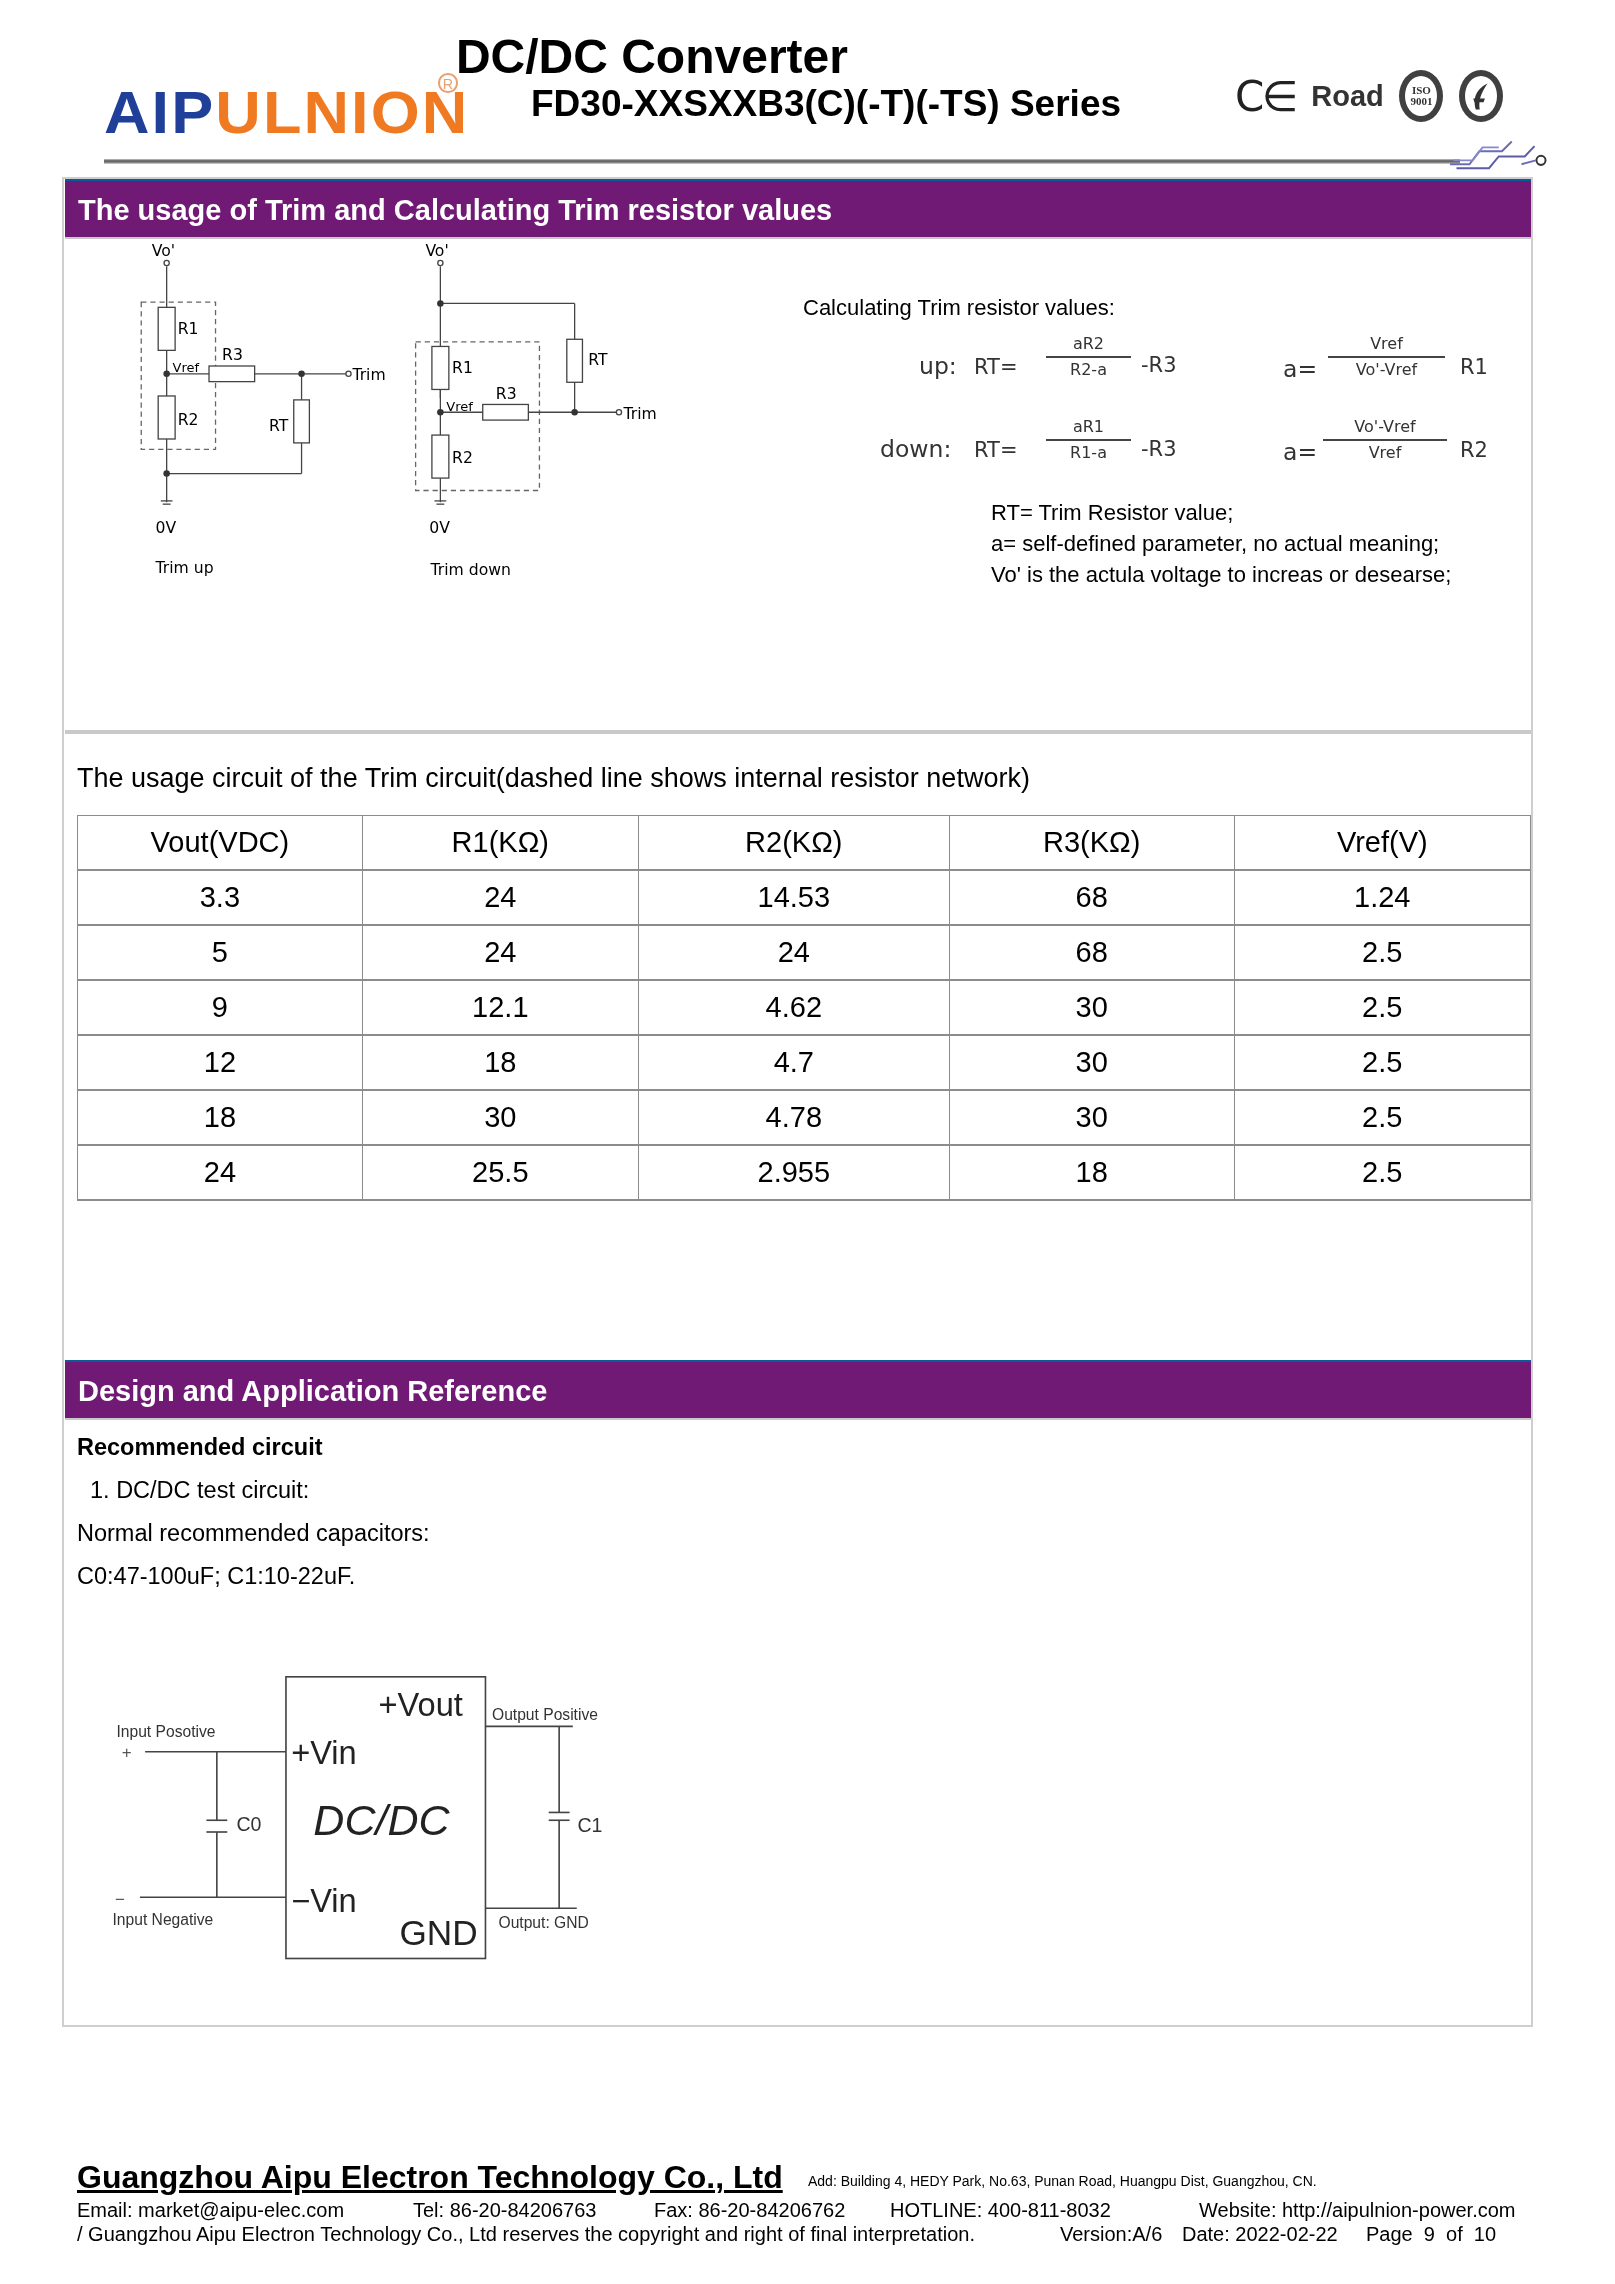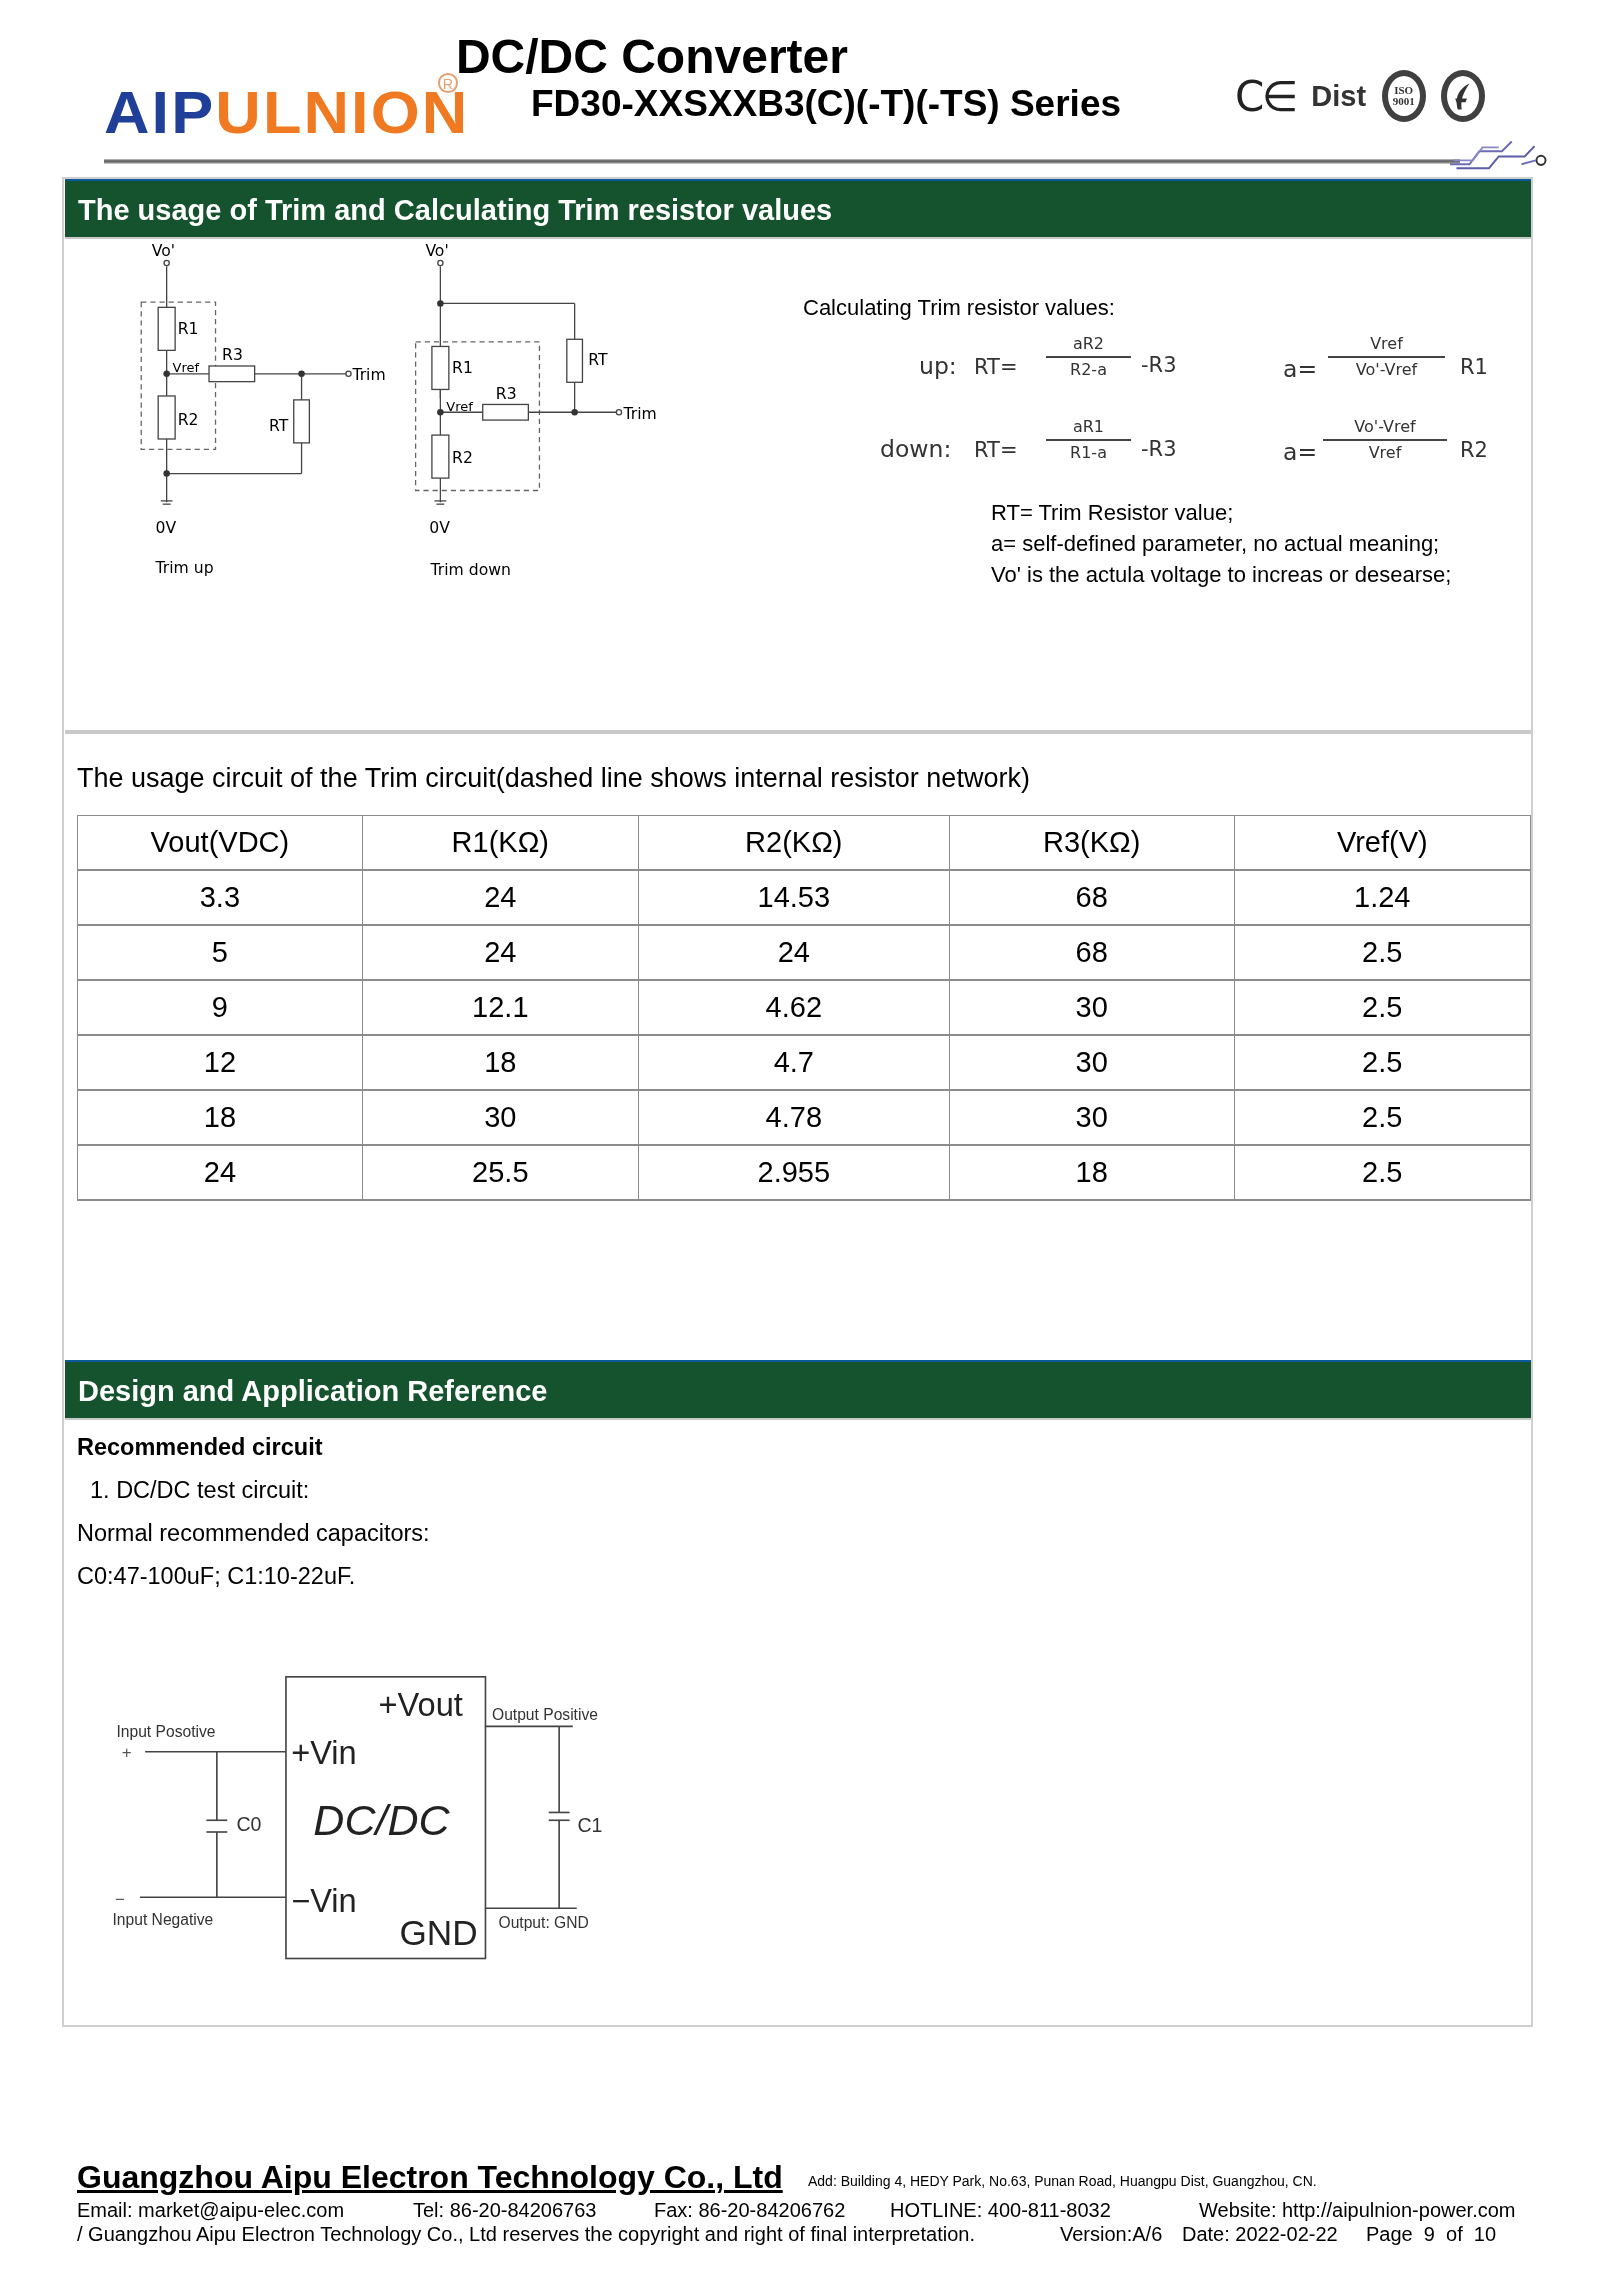--- a/index.html
+++ b/index.html
@@ -18,21 +18,21 @@
   .ce { font-size:42px; font-family:"DejaVu Sans", sans-serif; letter-spacing:-2.6px; color:#222; }
   .rohs { font-size:29px; font-weight:bold; color:#333; }
   .seal { width:44px; height:52px; border:6px solid #404040; border-radius:50%; display:flex; align-items:center;
           justify-content:center; font-family:"Liberation Serif", serif; font-size:11px; font-weight:bold; color:#333;
           line-height:1; text-align:center; box-sizing:border-box; }
   .header-rule { left:104px; top:159px; width:1356px; height:4.6px;
                  background:linear-gradient(#c9c9c9,#555 40%,#888 70%,#ddd); }
   .circuit-deco { left:1450px; top:138px; }
   
   .frame { left:62px; top:177px; width:1471px; height:1850px; border:2.6px solid #cfcfcf; box-sizing:border-box; }
-  .sec-head { left:65px; width:1466px; height:60px; background:#14532d;
+  .sec-head { left:65px; width:1466px; height:60px; background:#701a75;
               border-top:2.6px solid #0a5a9c; border-bottom:2.6px solid #c8c8c8; box-sizing:border-box; }
   .sec-head span { position:absolute; left:13px; top:13px; color:#fff; font-weight:bold; font-size:29px;
                    white-space:nowrap; }
   .divider { left:65px; width:1466px; height:3.9px; background:#c9c9c9; }
   
   .diag-text { font-family:"DejaVu Sans", sans-serif; font-size:24px; color:#333; }
   
   .calc-title { left:803px; top:295px; font-size:22px; }
   .fx { font-family:"DejaVu Sans", sans-serif; color:#333; position:absolute; font-size:23.5px; }
   .frac { position:absolute; text-align:center; font-family:"DejaVu Sans", sans-serif; font-size:16px; color:#333; }
@@ -61,21 +61,21 @@
 </div>
 <div class="abs logo-reg">R</div>
 
 <div class="abs" style="left:0;top:29px;width:1309px;text-align:center;">
   <span style="font-weight:bold;font-size:48px;position:relative;left:-2.6px;">DC/DC Converter</span>
 </div>
 <div class="abs subtitle">FD30-XXSXXB3(C)(-T)(-TS) Series</div>
 
 <div class="abs certs">
   <span class="ce">C∈</span>
-  <span class="rohs">Dist</span>
+  <span class="rohs">Road</span>
   <span class="seal">ISO<br>9001</span>
   <span class="seal">
     <svg width="26" height="33" viewBox="0 0 40 50">
         <path d="M30 5 C 10 15, 8 30, 12 45 L 18 45 C 16 30, 20 20, 30 5 Z" fill="#333"></path>
         <path d="M8 28 L 26 28 L 24 34 L 10 34 Z" fill="#333"></path>
       </svg>
   </span>
 </div>
 
 <div class="abs header-rule"></div>

